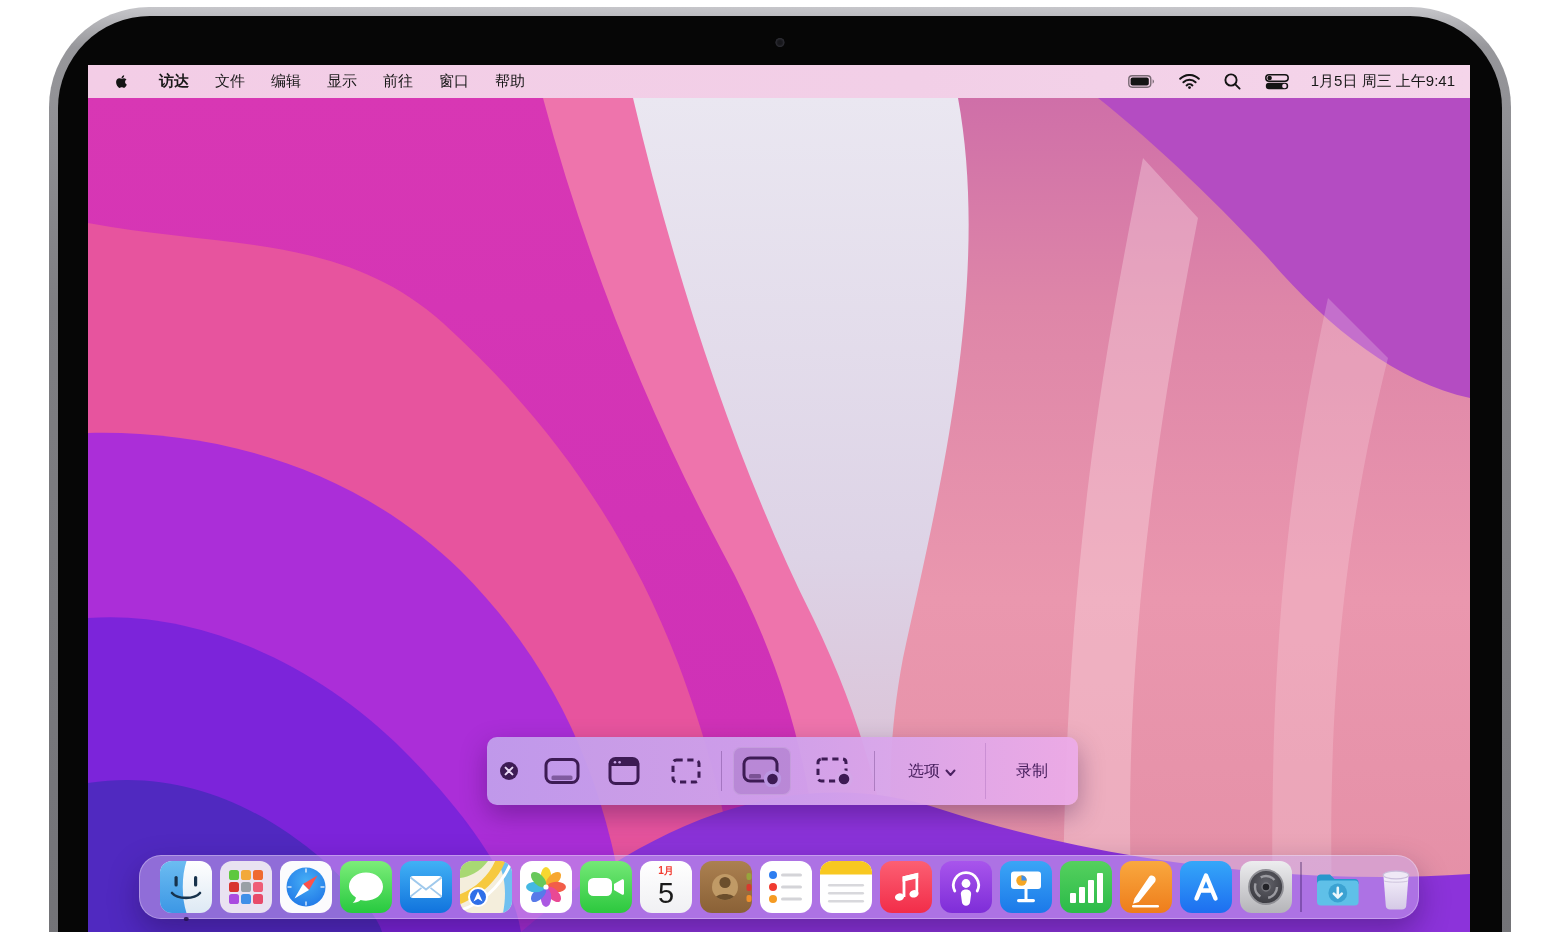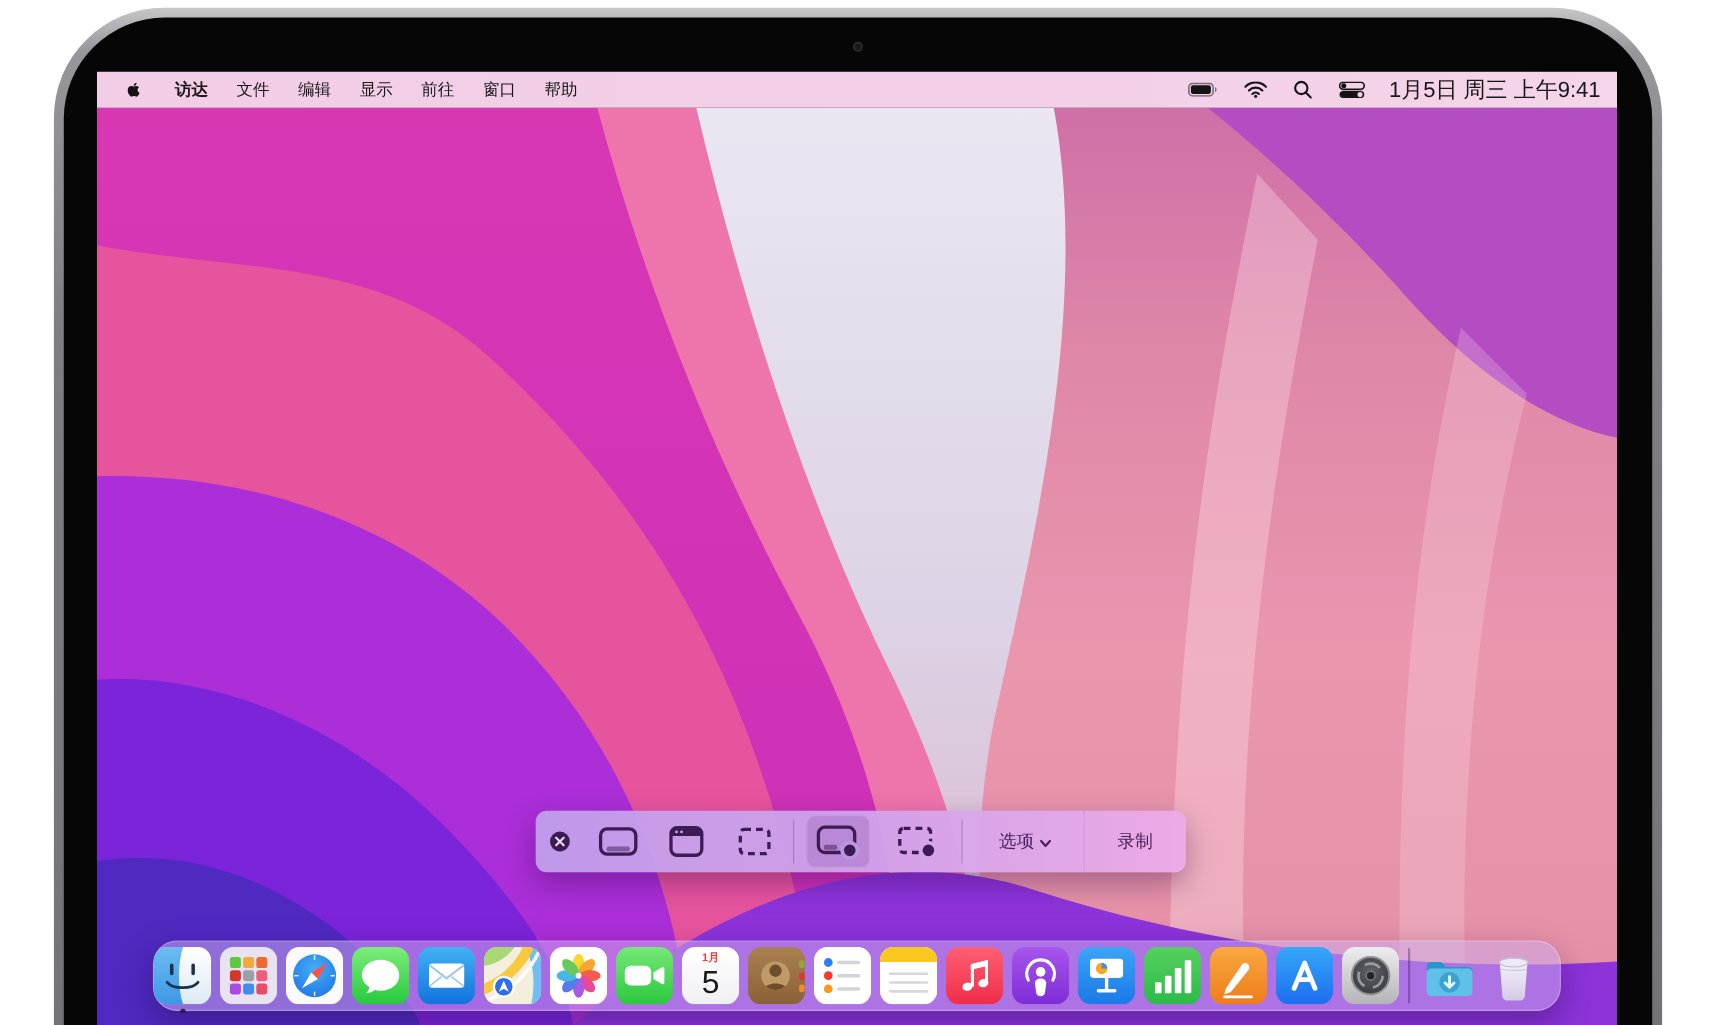--- a/index.html
+++ b/index.html
@@ -21,46 +21,46 @@
   
   .menubar{position:absolute;top:0;left:0;width:100%;height:33px;box-sizing:border-box;
     background:linear-gradient(90deg,#f3cde6,#f2cfe7 60%,#f5d5ea);display:flex;align-items:flex-start;
     padding:0 15px;color:#181818;font-size:15px;z-index:5}
   .mb-left{display:flex;align-items:center}
   .apple{display:flex;align-items:center;margin-right:6px;padding:0 10px;height:33px}
   .menu-item{padding:0 13px;height:33px;display:flex;align-items:center;white-space:nowrap}
   .menu-item.active{font-weight:bold}
   .mb-right{margin-left:auto;display:flex;align-items:center}
   .status-icon{display:flex;align-items:center;padding:0 12px;height:33px}
-  .clock{padding-left:10px;white-space:nowrap;font-size:20px}
+  .clock{padding-left:10px;white-space:nowrap;font-size:15px}
 
   
   .wallpaper{position:absolute;left:0;top:33px;width:1382px;height:834px}
 
   
-  .cap-toolbar{position:absolute;left:399px;top:672px;width:591px;height:56px;border-radius:10px;
+  .cap-toolbar{position:absolute;left:399px;top:672px;width:591px;height:68px;border-radius:10px;
     background:linear-gradient(90deg,rgba(193,158,235,.95),rgba(208,163,236,.95) 52%,rgba(236,171,232,.95));
     box-shadow:0 10px 26px rgba(40,8,70,.35);display:flex;align-items:center;z-index:6}
   .cap-toolbar button{background:none;border:none;padding:0;margin:0;cursor:pointer;
     display:flex;align-items:center;justify-content:center}
   .tb-close{width:44px;height:56px}
   .tb-btn{width:62px;height:56px;border-radius:8px}
   .tb-btn.rec{width:72px}
   .tb-btn.selected{background:rgba(74,28,120,.16);box-shadow:inset 0 0 0 1px rgba(255,255,255,.18);
     width:58px;height:48px;margin:4px 7px}
   .tb-div{width:1px;height:40px;background:rgba(60,20,90,.28);margin:0 4px}
   .tb-options{width:106px;height:56px;gap:5px;color:#4a2160;font-size:16px;font-weight:500}
   .tb-record{flex:1;height:56px;border-radius:0 10px 10px 0;background:rgba(255,255,255,.34);
     border-left:1px solid rgba(120,60,150,.22) !important;color:#4a2160;font-size:16px;font-weight:400}
 
   
   .dock{position:absolute;left:50%;transform:translateX(-50%);bottom:13px;width:1280px;height:64px;
     box-sizing:border-box;border-radius:22px;background:rgba(203,173,238,.52);
     border:1px solid rgba(255,255,255,.30);box-shadow:0 12px 30px rgba(25,8,55,.35);
-    display:flex;align-items:center;padding:0 0;gap:8px;z-index:6}
+    display:flex;align-items:center;padding:0 20px;gap:8px;z-index:6}
   .dock-app{position:relative;width:52px;height:52px;flex:0 0 auto;cursor:pointer}
   .dock-app svg{display:block}
   .run-dot{position:absolute;left:50%;transform:translateX(-50%);bottom:-8px;width:4.5px;height:4.5px;
     border-radius:50%;background:rgba(35,18,75,.85)}
   .dock-sep{width:1.5px;height:50px;background:rgba(50,20,85,.35);flex:0 0 auto}
   .cal-month{font:bold 10px "Liberation Sans",sans-serif;fill:#f23b30}
   .cal-day{font:300 29px "Liberation Sans",sans-serif;fill:#1a1a1a}
 </style>
 </head>
 <body>

